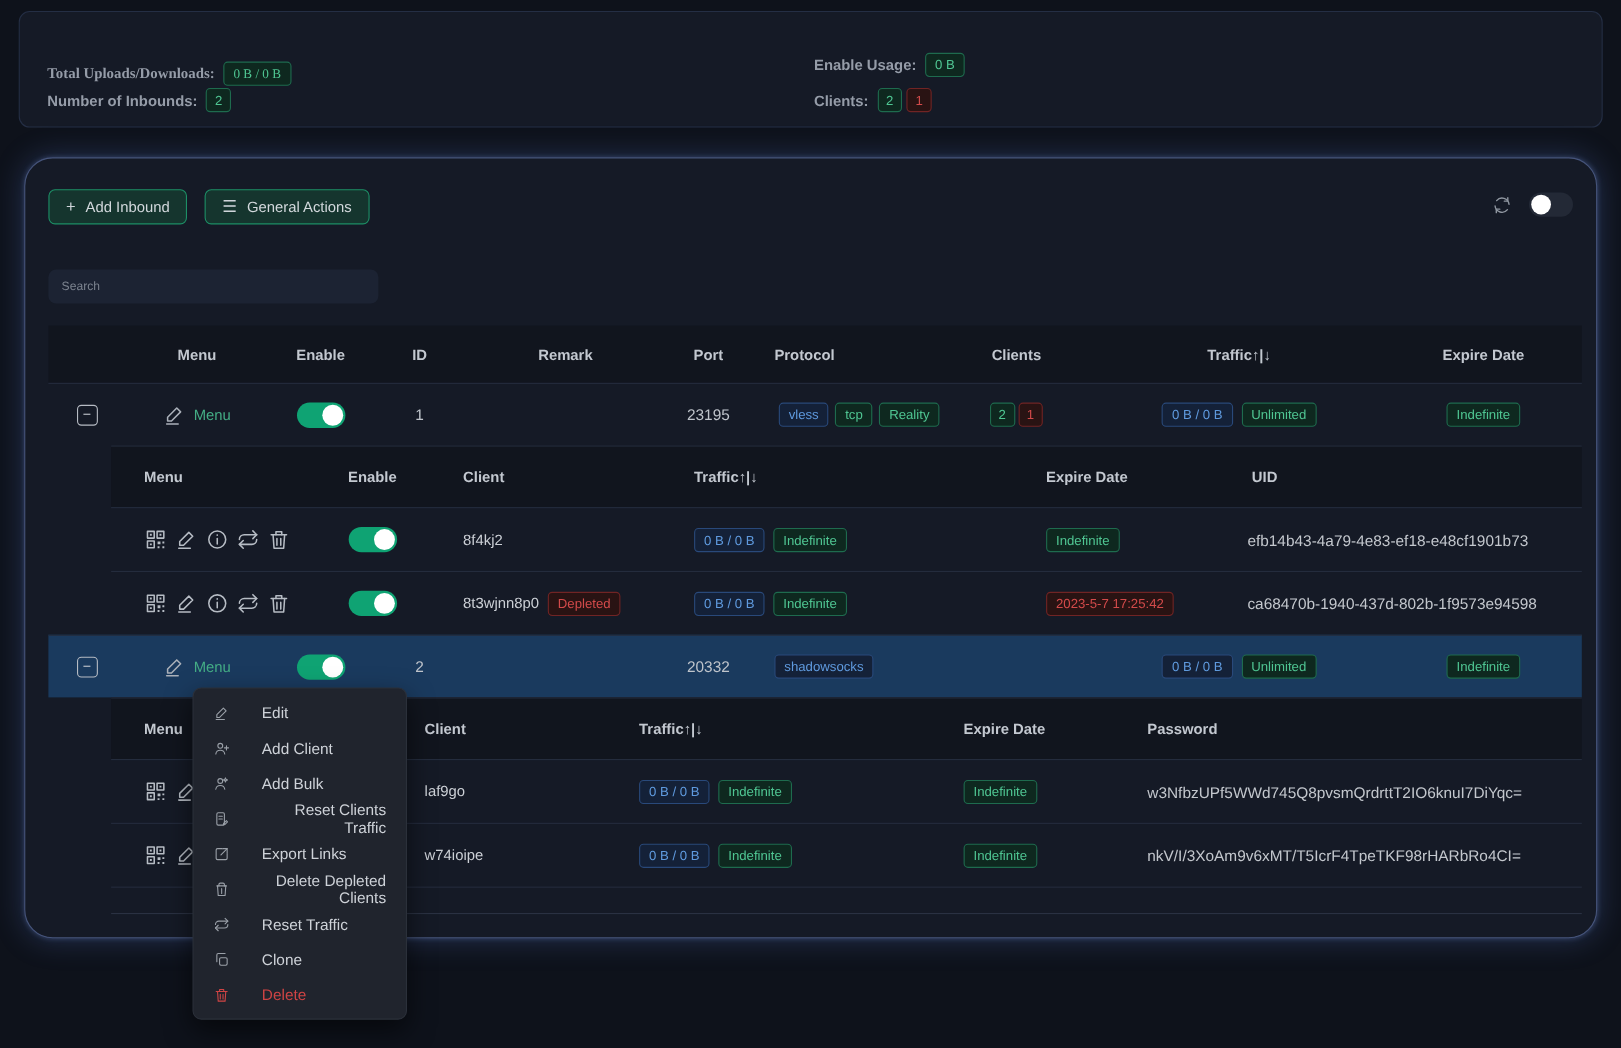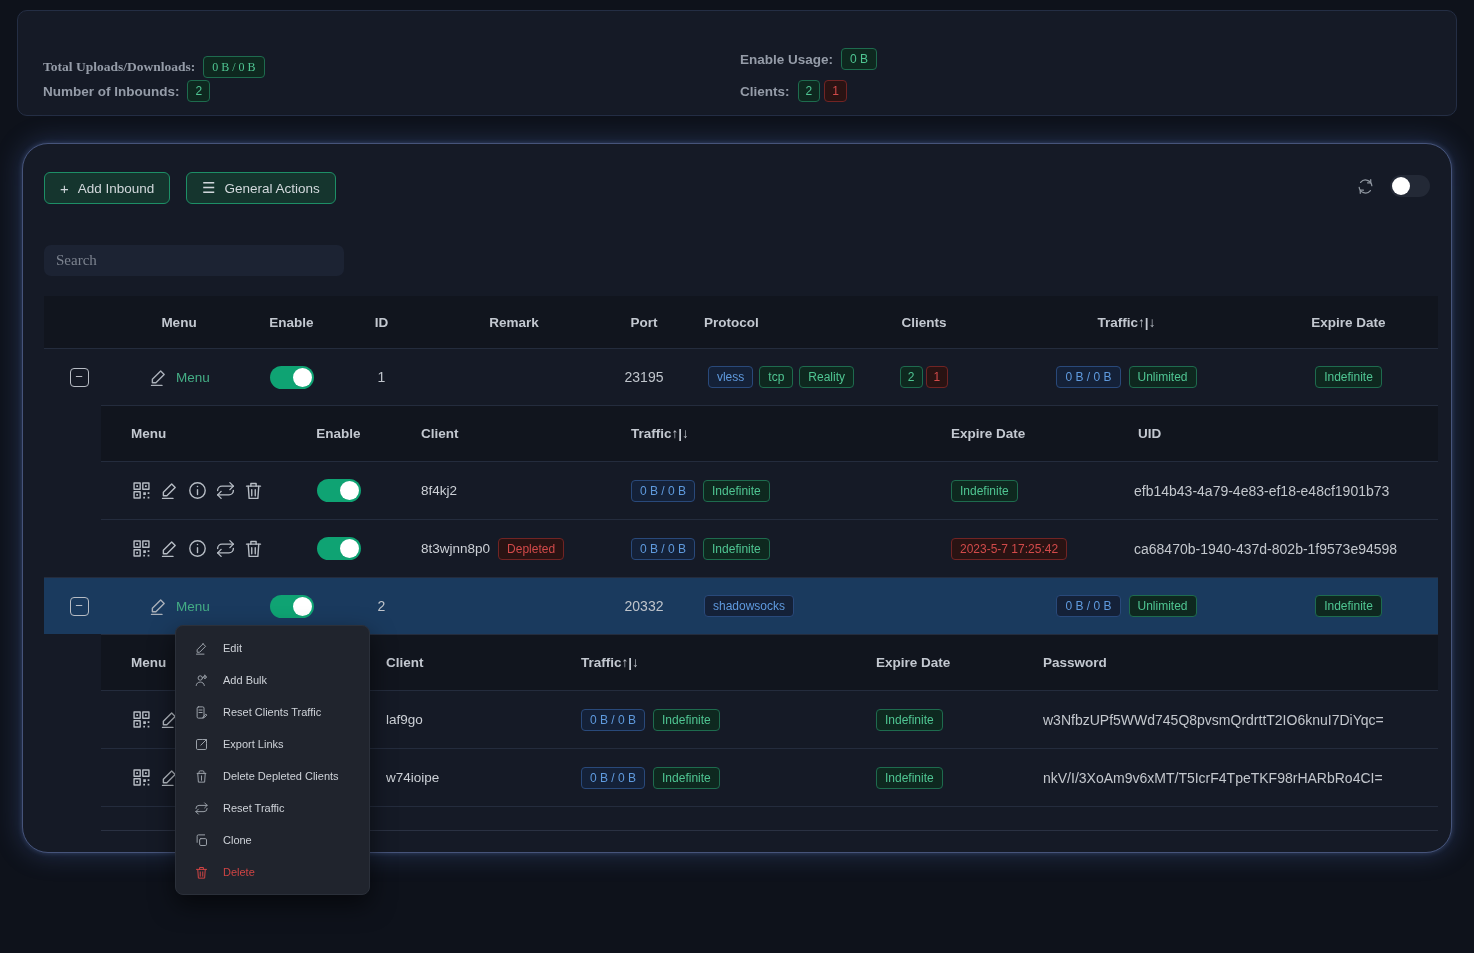--- a/index.html
+++ b/index.html
@@ -40,21 +40,21 @@
   .btn .glyph{ font-size:15px; color:#cfd5da; }
   .topright{ position:absolute; top:31px; right:21px; display:flex; align-items:center; gap:15px; }
   .refresh{ color:#8f96a0; cursor:pointer; }
   .theme-toggle{ width:40px; height:22px; border-radius:11px; background:#232936;
     position:relative; cursor:pointer; }
   .theme-toggle::after{ content:""; position:absolute; left:2px; top:2px; width:18px;
     height:18px; border-radius:50%; background:#fff; }
   .search{
     position:absolute; left:21px; top:101px; width:300px; height:31px;
     background:#1c2333; border:none; border-radius:7px; padding:0 12px;
-    color:#aeb4bf; font-size:15px; font-family:Liberation Serif, serif;
+    color:#aeb4bf; font-size:11px; font-family:Liberation Sans, sans-serif;
   }
   .search::placeholder{ color:#7c838f; }
   
   .table{ position:absolute; left:21px; top:152px; width:1394px; }
   .trow-main{ display:grid; grid-template-columns:70px 130px 95px 85px 180px 80px 170px 140px 265px 179px;
     align-items:center; height:57px; border-top:1px solid #242c3d; }
   .thead-main{ height:52px; background:#11151e; border-top:none; font-weight:bold;
     font-size:13px; color:#c3c8d0; }
   .trow-main.hl{ background:#1a3a5e; }
   .cell{ display:flex; align-items:center; justify-content:center; gap:4px; font-size:13.5px; }
@@ -84,22 +84,22 @@
     border-radius:50%; background:#fff; }
   
   .actions{ display:flex; gap:7px; color:#b6bcc4; }
   .actions .ic{ cursor:pointer; }
   .ic{ width:21px; height:21px; stroke:currentColor; fill:none; stroke-width:1.6;
     stroke-linecap:round; stroke-linejoin:round; flex:none; }
   
   .ctx-menu{ position:absolute; left:175px; top:625px; width:195px;
     background:#20242d; border:1px solid #2b303a; border-radius:8px;
     box-shadow:0 10px 24px rgba(0,0,0,.55); padding:6px 0; z-index:10; }
-  .ctx-item{ height:32px; display:flex; align-items:center; gap:14px; padding:0 18px;
-    font-size:11px; color:#ced2d8; cursor:pointer; }
+  .ctx-item{ height:32px; display:flex; align-items:center; gap:29px; padding:0 18px;
+    font-size:14px; color:#ced2d8; cursor:pointer;text-align:right; }
   .ctx-item .ic{ width:15px; height:15px; color:#9aa0a8; }
   .ctx-item.danger{ color:#cf4444; }
   .ctx-item.danger .ic{ color:#cf4444; }
   .client-name{ font-size:13.5px; color:#ccd0d6; display:flex; align-items:center; gap:8px; }
   .uid-text{ font-size:14px; color:#c3c7cd; }
 </style>
 </head>
 <body>
 
 <svg width="0" height="0" style="position:absolute">
@@ -447,20 +447,26 @@
 
 <div class="ctx-menu">
   <div class="ctx-item">
     <svg class="ic">
         <use href="#i-pencil"></use>
       </svg>
     <span>Edit</span>
   </div>
   <div class="ctx-item">
     <svg class="ic">
+        <use href="#i-user-plus"></use>
+      </svg>
+    <span>Add Client</span>
+  </div>
+  <div class="ctx-item">
+    <svg class="ic">
         <use href="#i-users"></use>
       </svg>
     <span>Add Bulk</span>
   </div>
   <div class="ctx-item">
     <svg class="ic">
         <use href="#i-file"></use>
       </svg>
     <span>Reset Clients Traffic</span>
   </div>

